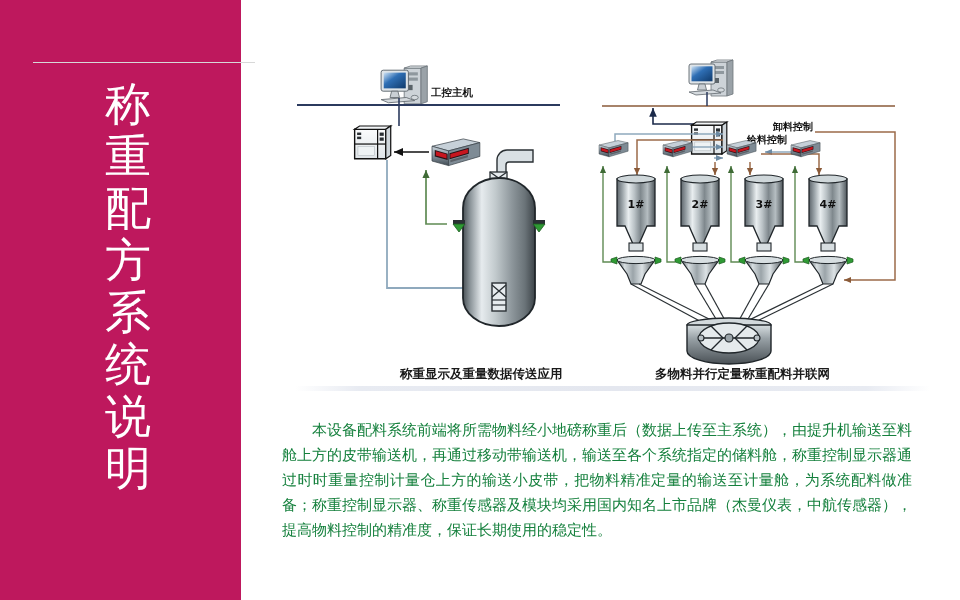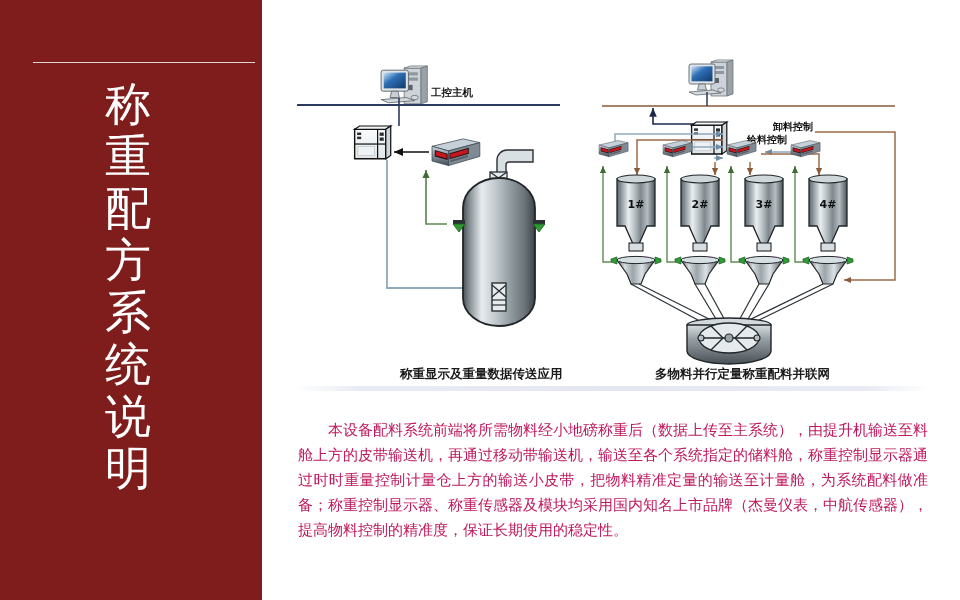--- a/index.html
+++ b/index.html
@@ -12,23 +12,23 @@
     height: 600px;
     position: relative;
     overflow: hidden;
     font-family: "Liberation Sans", "DejaVu Sans", sans-serif;
   }
 
   
   #title-panel {
     position: absolute;
     left: 0; top: 0;
-    width: 262px;
+    width: 241px;
     height: 600px;
-    background: #7f1d1d;
+    background: #be185d;
   }
   #title-rule {
     position: absolute;
     left: 33px;
     top: 62px;
     width: 222px;
     height: 0;
     border-top: 1px solid #d8d8d8;
   }
   #title-text {
@@ -84,26 +84,26 @@
     left: 0;
     top: 338px;
     width: 635px;
     height: 5px;
     background: linear-gradient(to right, #ffffff 0%, #e8ebf2 10%, #e4e7ef 50%, #e8ebf2 90%, #ffffff 100%);
   }
 
   
   #body-text {
     position: absolute;
-    left: 28px;
+    left: 12px;
     top: 378px;
     width: 630px;
     font-size: 15px;
     line-height: 25px;
-    color: #be185d;
+    color: #15803d;
     text-align: justify;
     text-indent: 30px;
     font-family: "DejaVu Sans", "Liberation Sans", sans-serif;
   }
 </style>
 </head>
 <body>
 
 <div id="title-panel">
   <div id="title-rule"></div>

